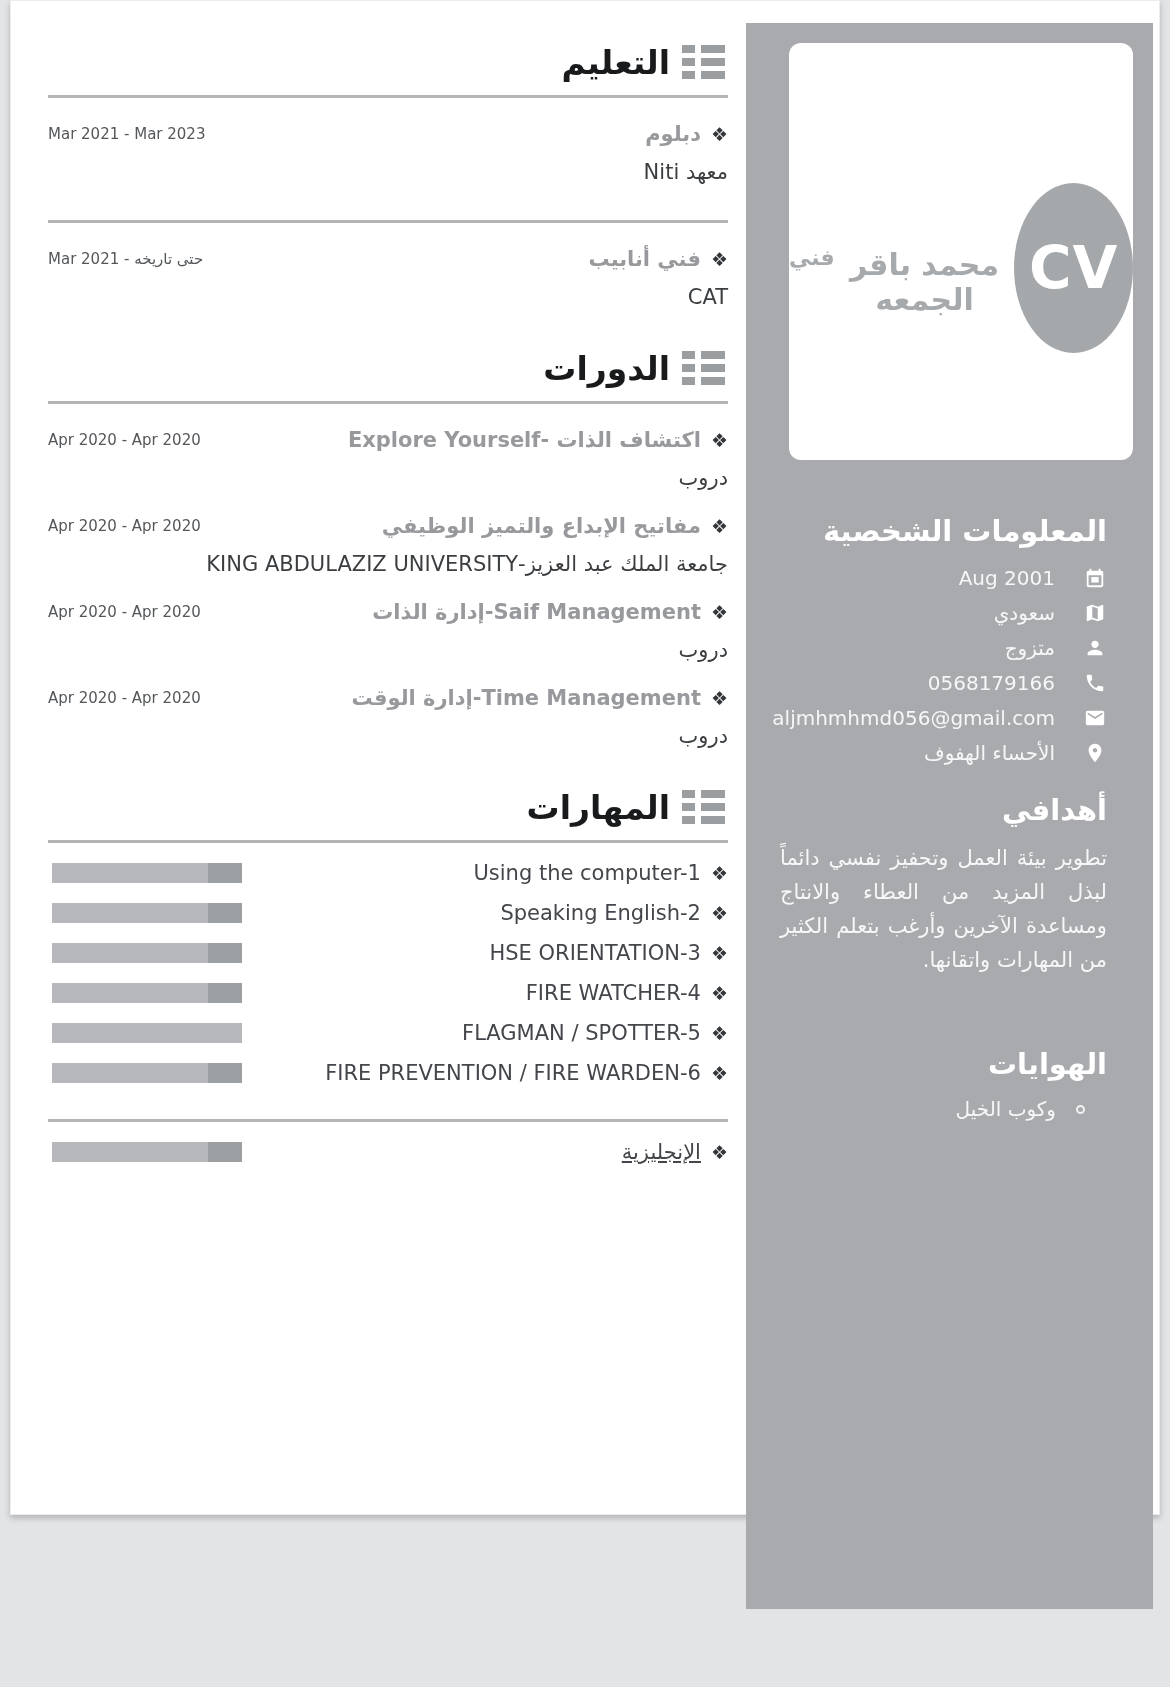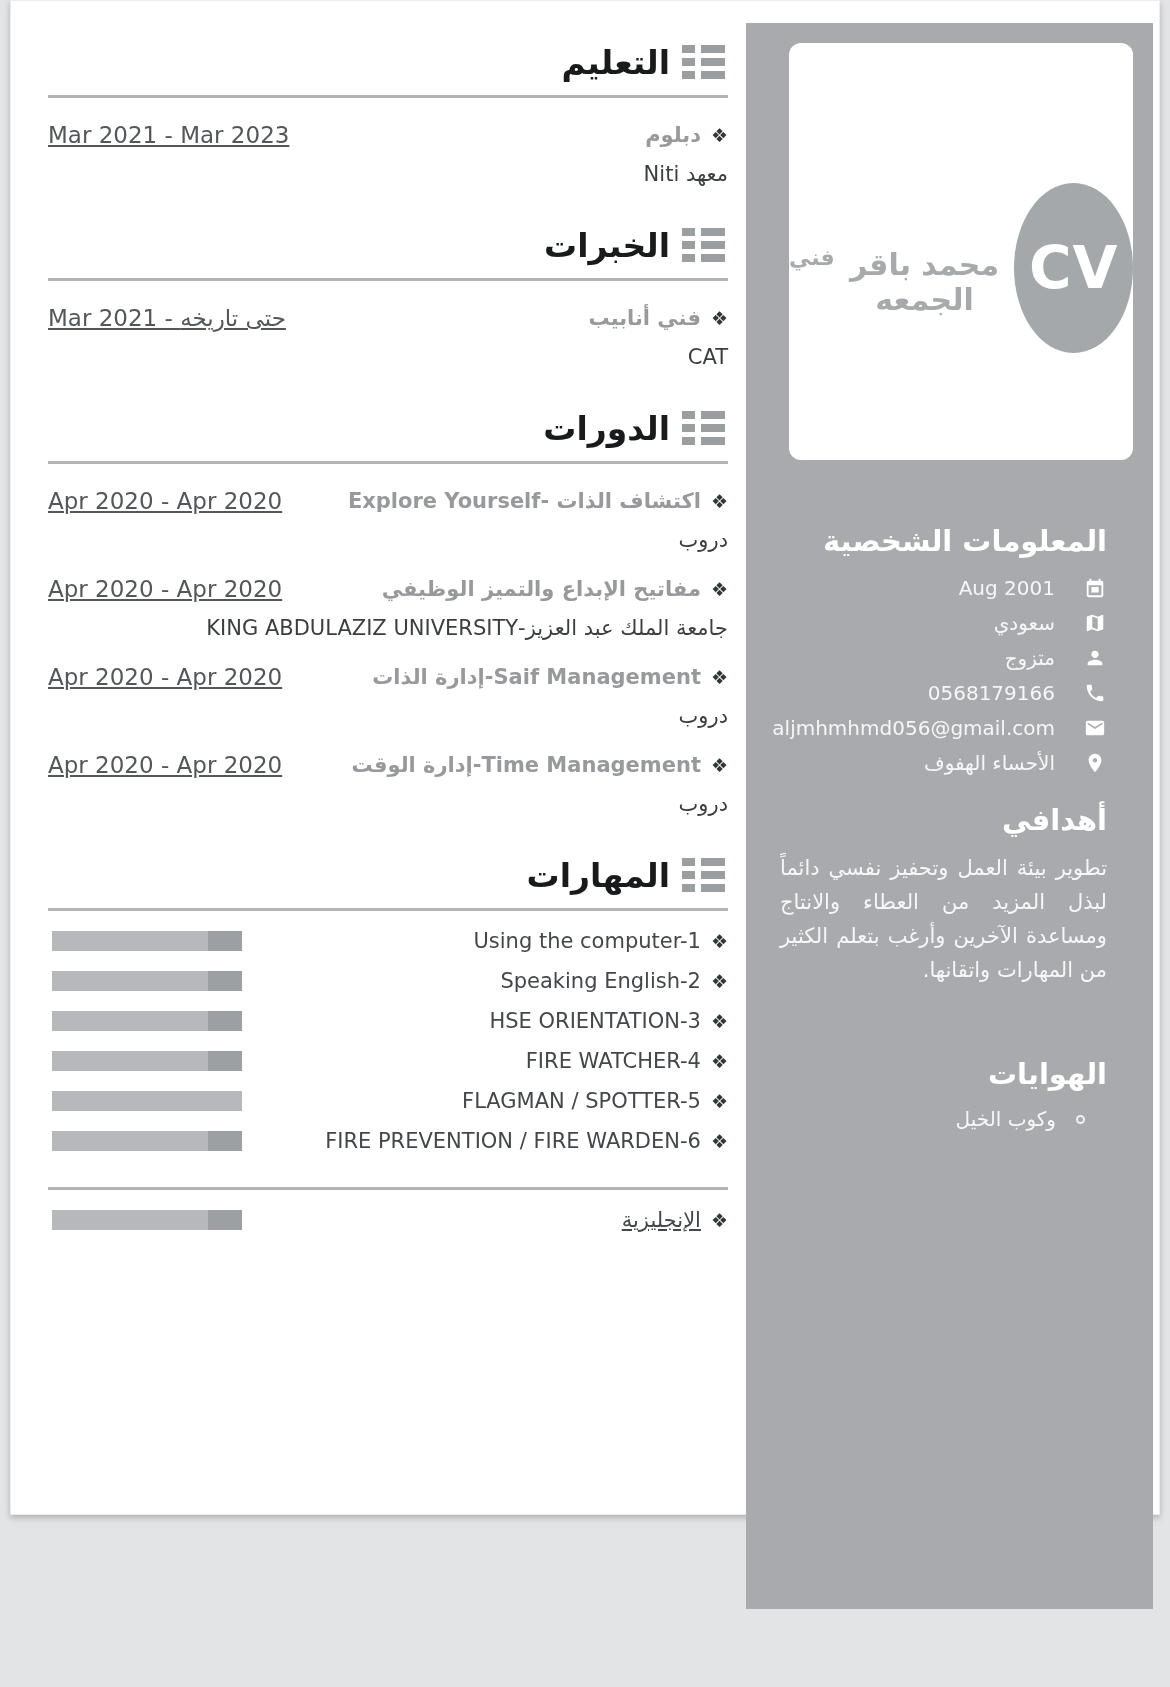--- a/index.html
+++ b/index.html
@@ -38,21 +38,21 @@
   }
   .avatar-circle span {
     color:#ffffff; font-size:58px; font-weight:bold; letter-spacing:1px;
   }
   .profile-name {
     margin-top:60px; color:#a7aaad; font-size:30px; font-weight:bold; text-align:center;
   }
   .profile-job {
     margin-top:12px; color:#a7aaad; font-size:22px; font-weight:bold; text-align:center;
   }
-  .side-content { position:absolute; top:473px; right:0; left:0; padding:0 46px 0 34px; }
+  .side-content { position:absolute; top:463px; right:0; left:0; padding:0 46px 0 34px; }
   .side-heading {
     color:#ffffff; font-size:29px; font-weight:bold; text-align:right; margin-top:28px;
   }
   .info-list { margin-top:18px; }
   .info-row {
     display:flex; flex-direction:row; align-items:center; justify-content:flex-start;
     gap:28px; margin-bottom:11px; direction:rtl;
   }
   .info-icon { width:24px; height:24px; flex:0 0 auto; display:flex; align-items:center; justify-content:center; }
   .info-icon svg { width:22px; height:22px; fill:#ffffff; }
@@ -83,21 +83,21 @@
   .list-icon { display:flex; flex-direction:column; gap:5px; width:46px; flex:0 0 auto; }
   .list-icon .row { display:flex; gap:6px; }
   .list-icon .sq  { width:13px; height:8px; background:#9b9ea1; }
   .list-icon .bar { width:24px; height:8px; background:#9b9ea1; }
   .divider { height:3px; background:#b2b4b6; margin-top:10px; }
 
   .entry-row {
     display:flex; direction:ltr; justify-content:space-between; align-items:center;
     margin-top:24px;
   }
-  .entry-date { color:#54575a; font-size:23px; direction:ltr; unicode-bidi:plaintext; white-space:nowrap;text-decoration:underline; }
+  .entry-date { color:#54575a; font-size:15px; direction:ltr; unicode-bidi:plaintext; white-space:nowrap; }
   .entry-title-group { display:flex; direction:rtl; align-items:center; gap:10px; }
   .bullet { color:#33373b; font-size:19px; line-height:1; flex:0 0 auto; }
   .entry-title { color:#97999c; font-size:21px; font-weight:bold; direction:rtl; }
   .entry-org { margin-top:14px; color:#3b3e41; font-size:21px; direction:rtl; }
 
   .skill-list { margin-top:4px; }
   .skill-row {
     display:flex; direction:ltr; justify-content:space-between; align-items:center;
     margin-top:20px; height:20px;
   }
@@ -139,37 +139,20 @@
         <div class="entry-date">Mar 2021 - Mar 2023</div>
         <div class="entry-title-group">
           <span class="bullet">❖</span>
           <span class="entry-title">دبلوم</span>
         </div>
       </div>
       <div class="entry-org">معهد Niti</div>
     </div>
 
     <div class="section">
-      <div class="sec-head">
-        <div class="sec-title">الخبرات</div>
-        <div class="list-icon">
-          <div class="row">
-              <div class="sq"></div>
-              <div class="bar"></div>
-            </div>
-          <div class="row">
-              <div class="sq"></div>
-              <div class="bar"></div>
-            </div>
-          <div class="row">
-              <div class="sq"></div>
-              <div class="bar"></div>
-            </div>
-        </div>
-      </div>
       <div class="divider"></div>
       <div class="entry-row">
         <div class="entry-date">Mar 2021 - حتى تاريخه</div>
         <div class="entry-title-group">
           <span class="bullet">❖</span>
           <span class="entry-title">فني أنابيب</span>
         </div>
       </div>
       <div class="entry-org">CAT</div>
     </div>

